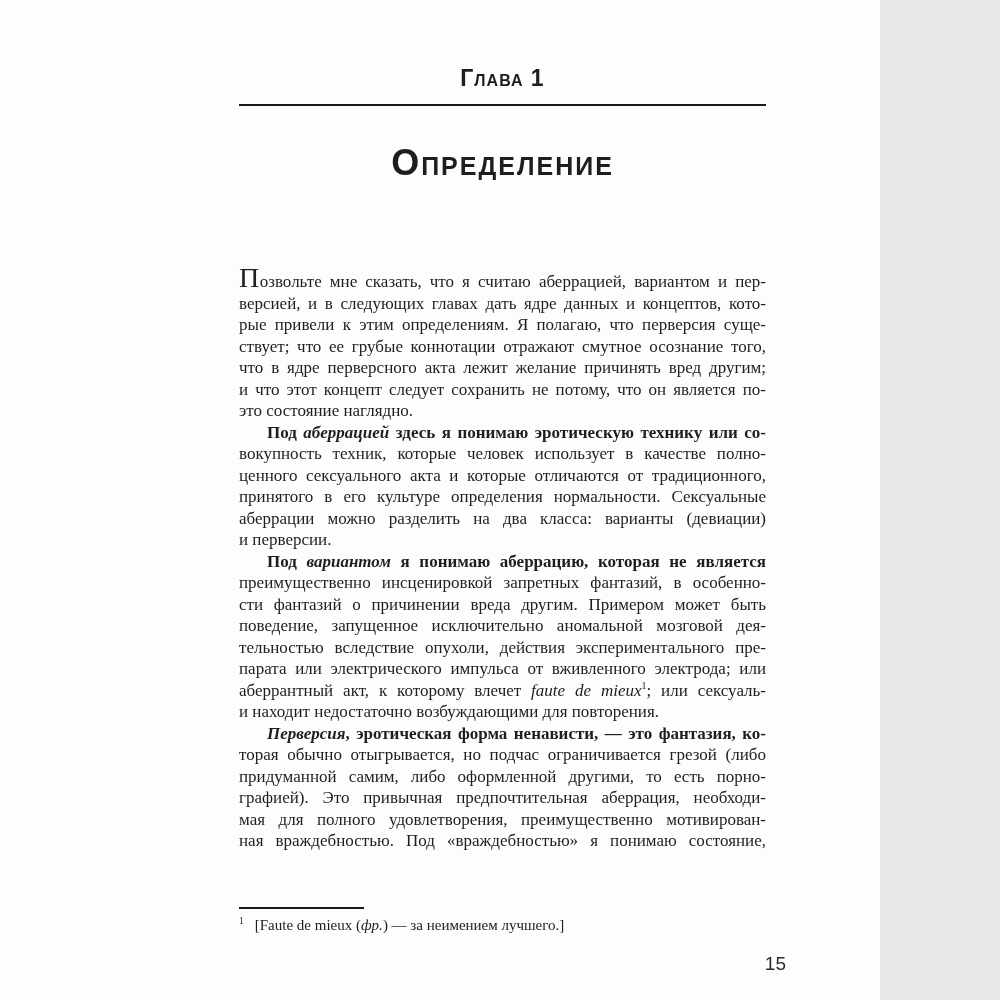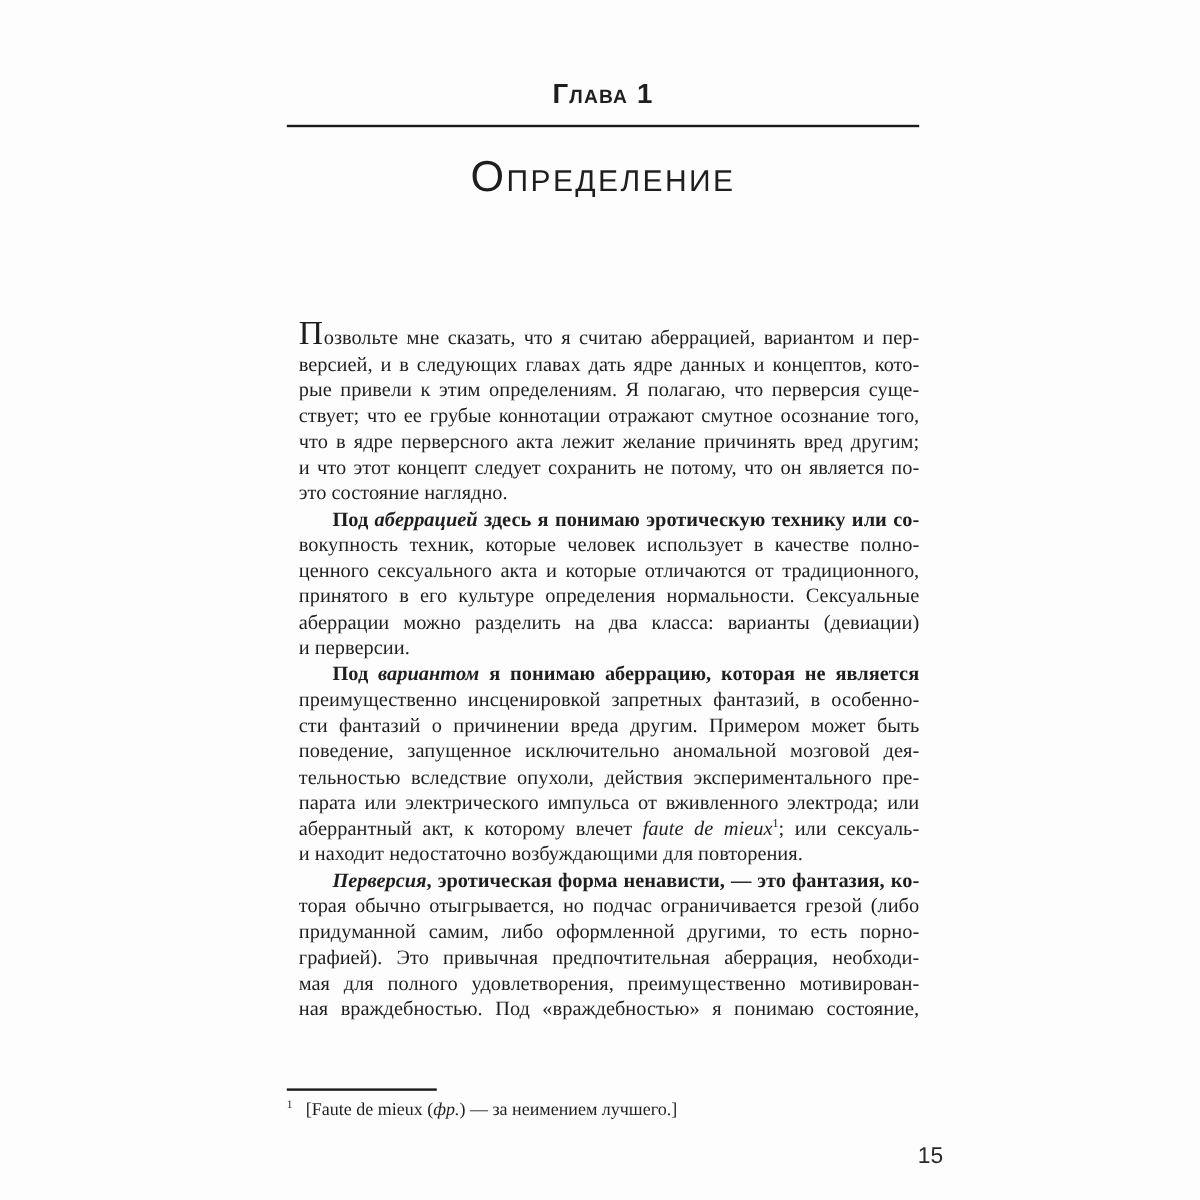--- a/index.html
+++ b/index.html
@@ -1,19 +1,19 @@
 <!DOCTYPE html>
 <html lang="ru"><head>
 <meta charset="utf-8">
 <style>
   * { margin: 0; padding: 0; box-sizing: border-box; }
   html, body { background: #e8e8e8; }
   .page {
     position: relative;
-    width: 1000px;
+    width: 880px;
     height: 1000px;
     background: var(--bg, #fdfdfd);
     color: var(--ink, #1e1e1e);
     font-family: "Liberation Serif", "DejaVu Serif", serif;
     overflow: hidden;
   }
   .chapter-head {
     position: absolute;
     top: 67px; left: 239px; width: 527px;
     text-align: center;
@@ -24,41 +24,40 @@
     line-height: 1;
     letter-spacing: 1px;
   }
   .head-rule {
     position: absolute;
     top: 104px; left: 239px; width: 527px; height: 2px;
     background: var(--rule, #1a1a1a);
   }
   .doc-title {
     position: absolute;
-    top: 129px; left: 239px; width: 527px;
+    top: 145px; left: 239px; width: 527px;
     text-align: center;
     font-family: "Liberation Sans", "DejaVu Sans", sans-serif;
     font-variant: small-caps;
-    font-weight: 400;
+    font-weight: 700;
     font-size: 36px;
     line-height: 1;
     letter-spacing: 2px;
   }
   .body-text {
     position: absolute;
     top: 271px; left: 239px; width: 527px;
     font-size: 17px;
     line-height: 21.5px;
   }
   .bline {
     text-align: justify;
     text-align-last: justify;
     height: 21.5px;
     white-space: nowrap;
-    margin-left: 10px;
   }
   .bline.noj { text-align-last: left; }
   .bline.ind { text-indent: 28px; font-weight: bold; }
   .initcap {
     font-size: 28px;
     line-height: 0;
     letter-spacing: 0.5px;
   }
   i { font-style: italic; }
   sup.fn-ref {

